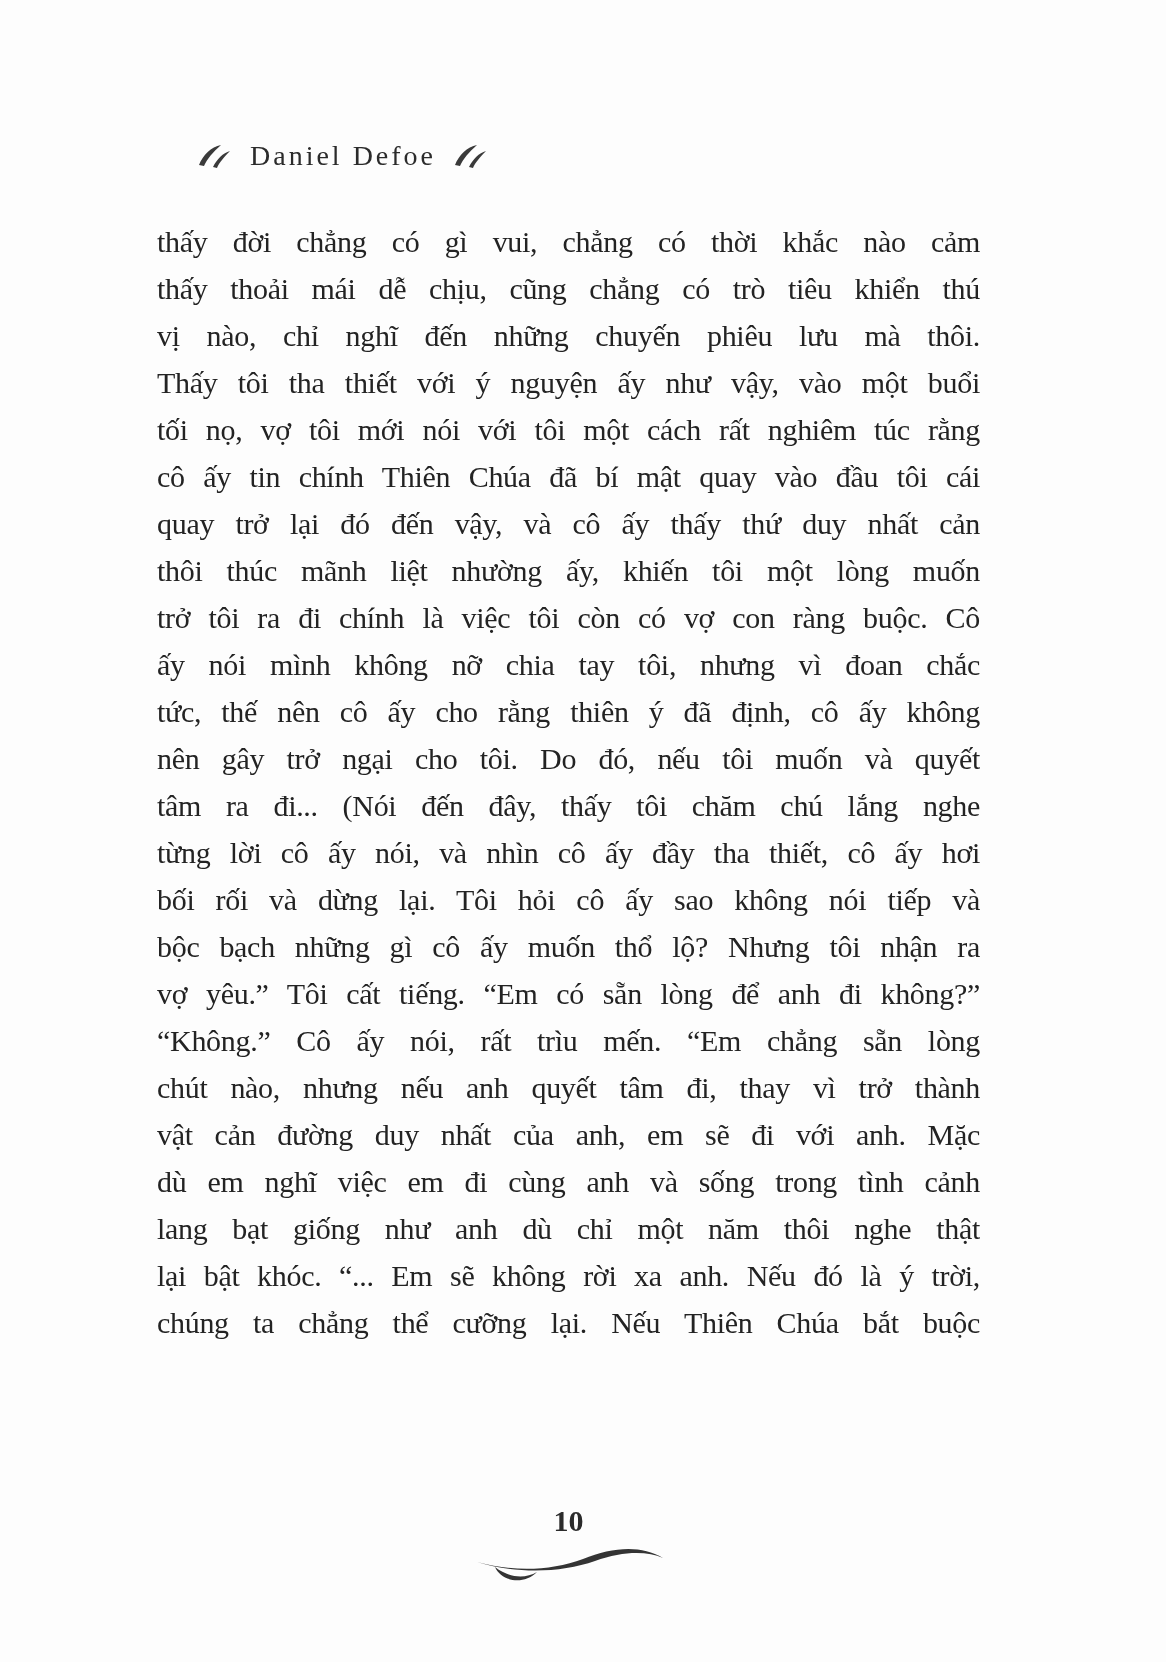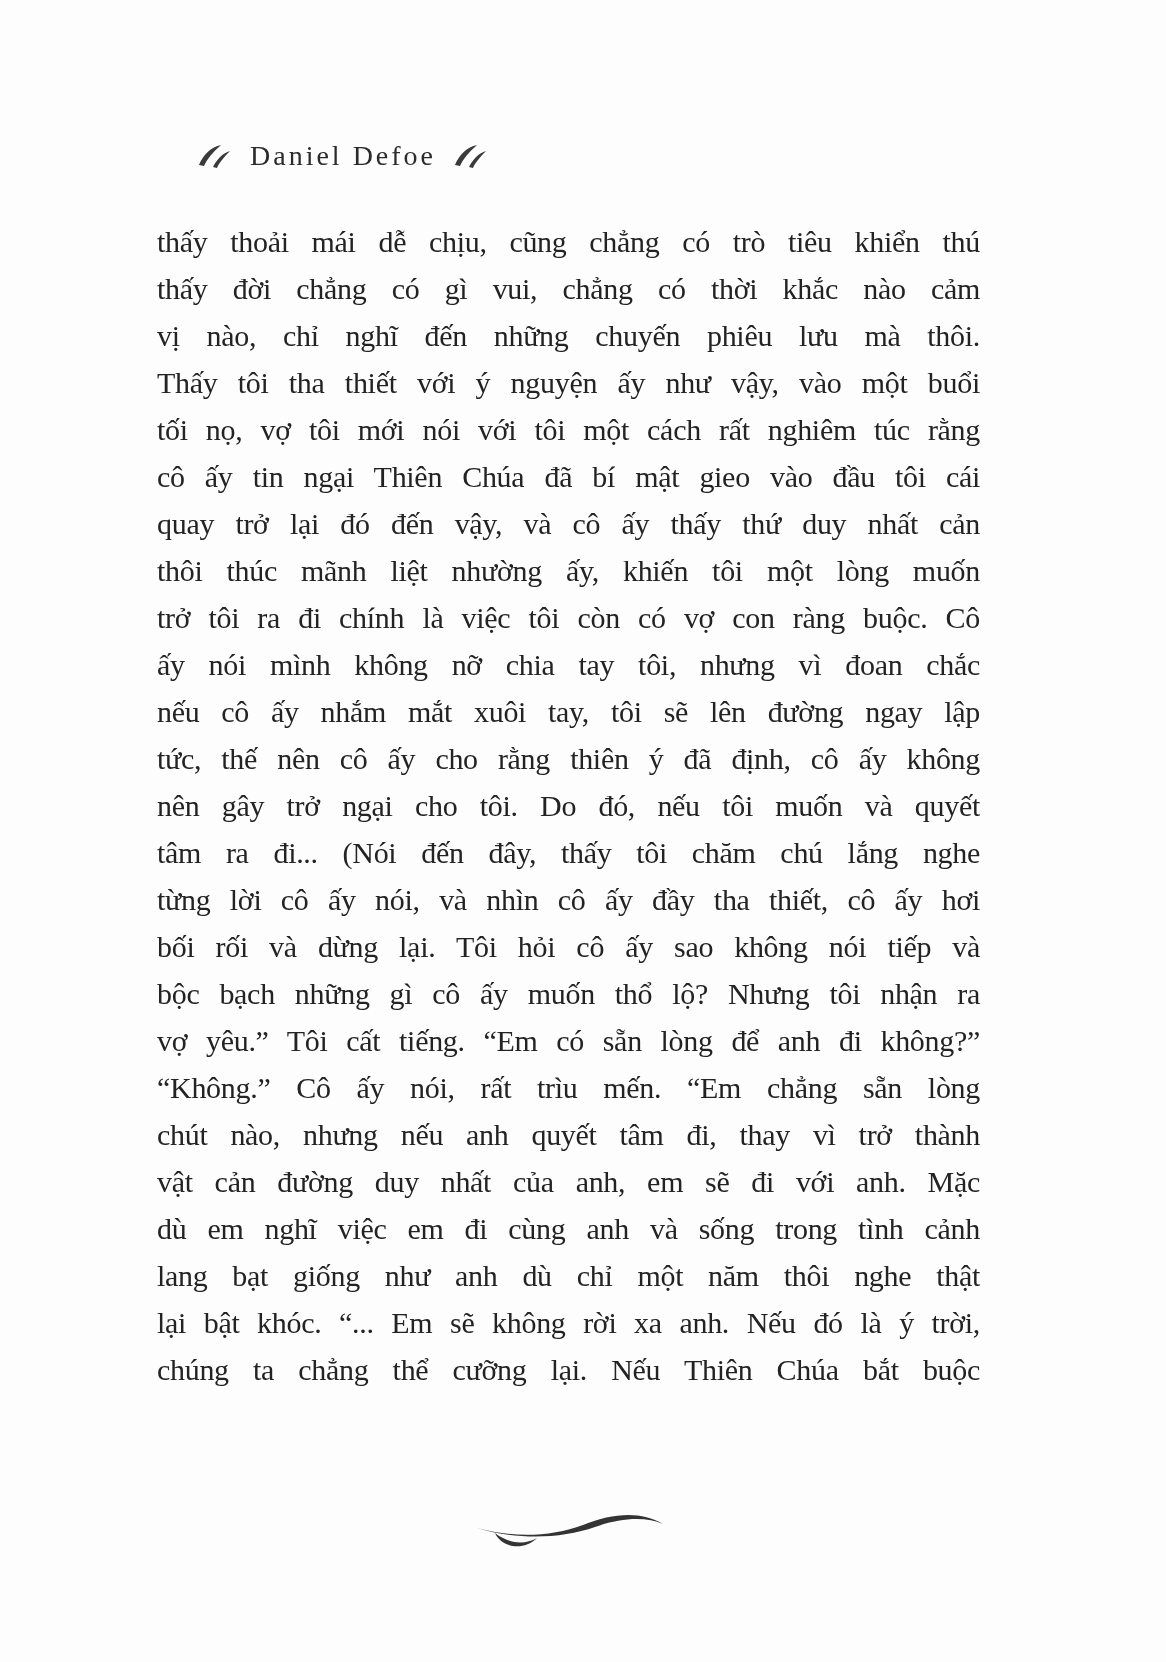--- a/index.html
+++ b/index.html
@@ -79,48 +79,48 @@
     <span class="author">Daniel Defoe</span>
     <span class="flourish">
       <svg width="38" height="28" viewBox="0 0 38 28" xmlns="http://www.w3.org/2000/svg">
         <path d="M3,23 C7,13 15,5 25,3 C17,10 11,17 8,24 Z" fill="#3a3a3a"></path>
         <path d="M17,25 C21,17 27,11 34,9 C28,15 23,21 21,26 Z" fill="#3a3a3a"></path>
       </svg>
     </span>
   </header>
 
   <main class="body-text">
+      <div class="line">thấy đời chẳng có gì vui, chẳng có thời khắc nào cảm</div>
       <div class="line">thấy thoải mái dễ chịu, cũng chẳng có trò tiêu khiển thú</div>
-      <div class="line">thấy đời chẳng có gì vui, chẳng có thời khắc nào cảm</div>
       <div class="line">vị nào, chỉ nghĩ đến những chuyến phiêu lưu mà thôi.</div>
       <div class="line">Thấy tôi tha thiết với ý nguyện ấy như vậy, vào một buổi</div>
       <div class="line">tối nọ, vợ tôi mới nói với tôi một cách rất nghiêm túc rằng</div>
-      <div class="line">cô ấy tin ngại Thiên Chúa đã bí mật gieo vào đầu tôi cái</div>
+      <div class="line">cô ấy tin chính Thiên Chúa đã bí mật quay vào đầu tôi cái</div>
       <div class="line">quay trở lại đó đến vậy, và cô ấy thấy thứ duy nhất cản</div>
       <div class="line">thôi thúc mãnh liệt nhường ấy, khiến tôi một lòng muốn</div>
       <div class="line">trở tôi ra đi chính là việc tôi còn có vợ con ràng buộc. Cô</div>
       <div class="line">ấy nói mình không nỡ chia tay tôi, nhưng vì đoan chắc</div>
-      <div class="line">nếu cô ấy nhắm mắt xuôi tay, tôi sẽ lên đường ngay lập</div>
       <div class="line">tức, thế nên cô ấy cho rằng thiên ý đã định, cô ấy không</div>
       <div class="line">nên gây trở ngại cho tôi. Do đó, nếu tôi muốn và quyết</div>
       <div class="line">tâm ra đi... (Nói đến đây, thấy tôi chăm chú lắng nghe</div>
       <div class="line">từng lời cô ấy nói, và nhìn cô ấy đầy tha thiết, cô ấy hơi</div>
       <div class="line">bối rối và dừng lại. Tôi hỏi cô ấy sao không nói tiếp và</div>
       <div class="line">bộc bạch những gì cô ấy muốn thổ lộ? Nhưng tôi nhận ra</div>
       <div class="line">vợ yêu.” Tôi cất tiếng. “Em có sẵn lòng để anh đi không?”</div>
       <div class="line">“Không.” Cô ấy nói, rất trìu mến. “Em chẳng sẵn lòng</div>
       <div class="line">chút nào, nhưng nếu anh quyết tâm đi, thay vì trở thành</div>
       <div class="line">vật cản đường duy nhất của anh, em sẽ đi với anh. Mặc</div>
       <div class="line">dù em nghĩ việc em đi cùng anh và sống trong tình cảnh</div>
       <div class="line">lang bạt giống như anh dù chỉ một năm thôi nghe thật</div>
       <div class="line">lại bật khóc. “... Em sẽ không rời xa anh. Nếu đó là ý trời,</div>
       <div class="line">chúng ta chẳng thể cưỡng lại. Nếu Thiên Chúa bắt buộc</div>
     </main>
 
   <footer class="page-footer">
+    <div class="page-number">10</div>
     <div class="swash">
       <svg width="196" height="44" viewBox="0 0 196 44" xmlns="http://www.w3.org/2000/svg">
         <path d="M6,22 C45,34 90,33 124,21 C152,11 176,11 192,18 C170,5 142,7 112,19 C80,31 42,32 6,22 Z" fill="#343434"></path>
         <path d="M24,27 C38,38 54,39 66,32 C52,46 30,41 24,27 Z" fill="#343434"></path>
       </svg>
     </div>
   </footer>
 
 </div>
 

